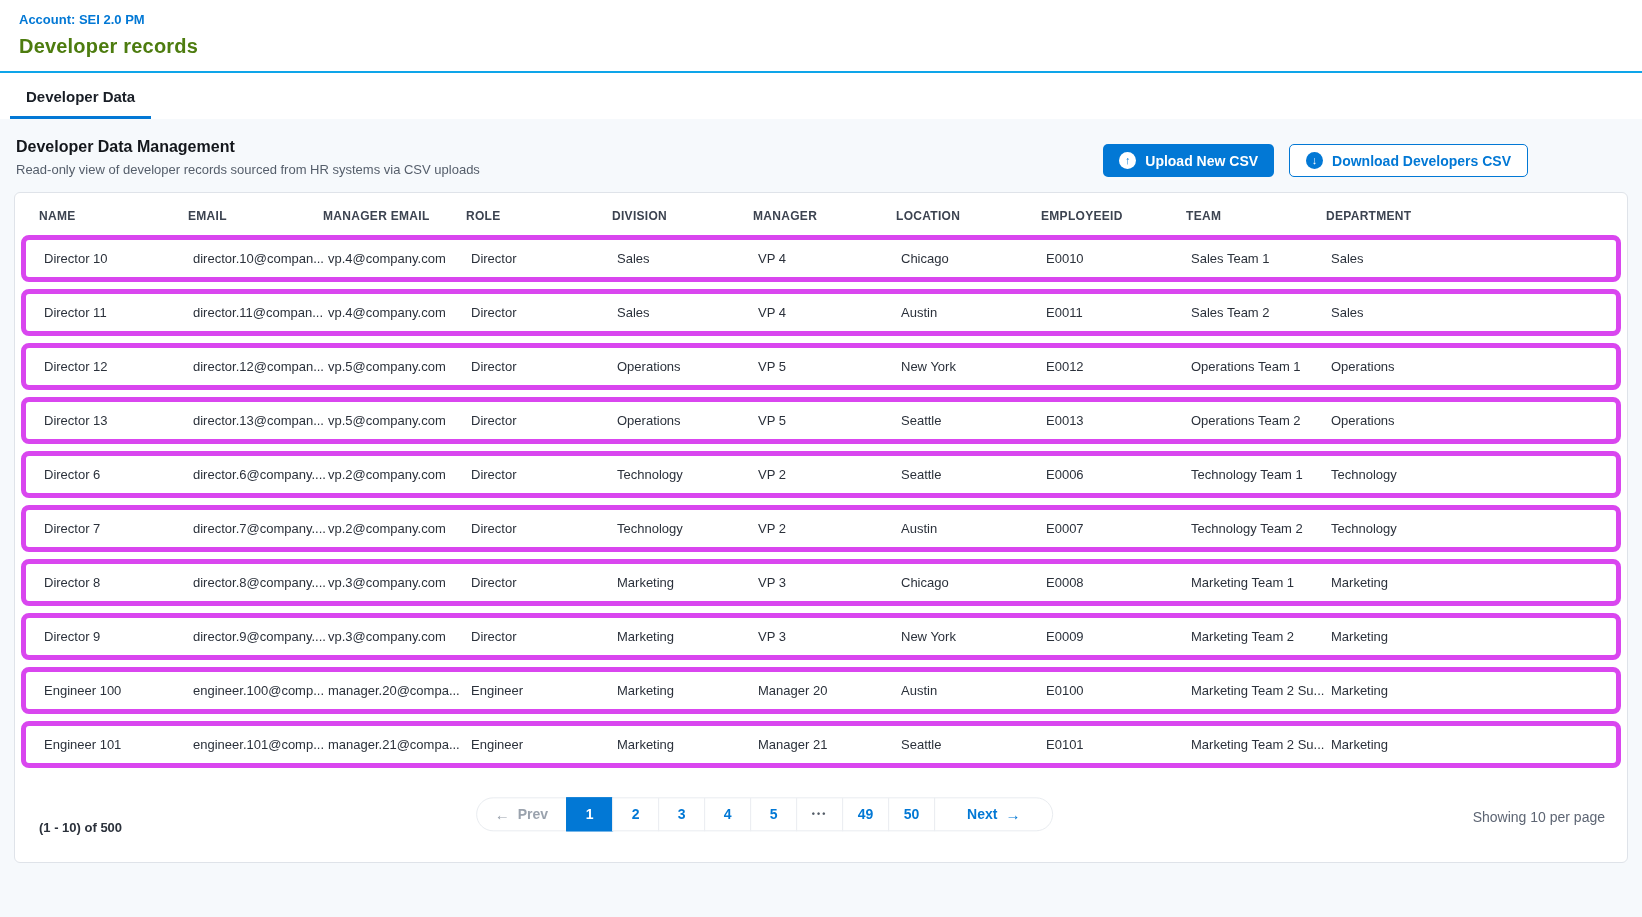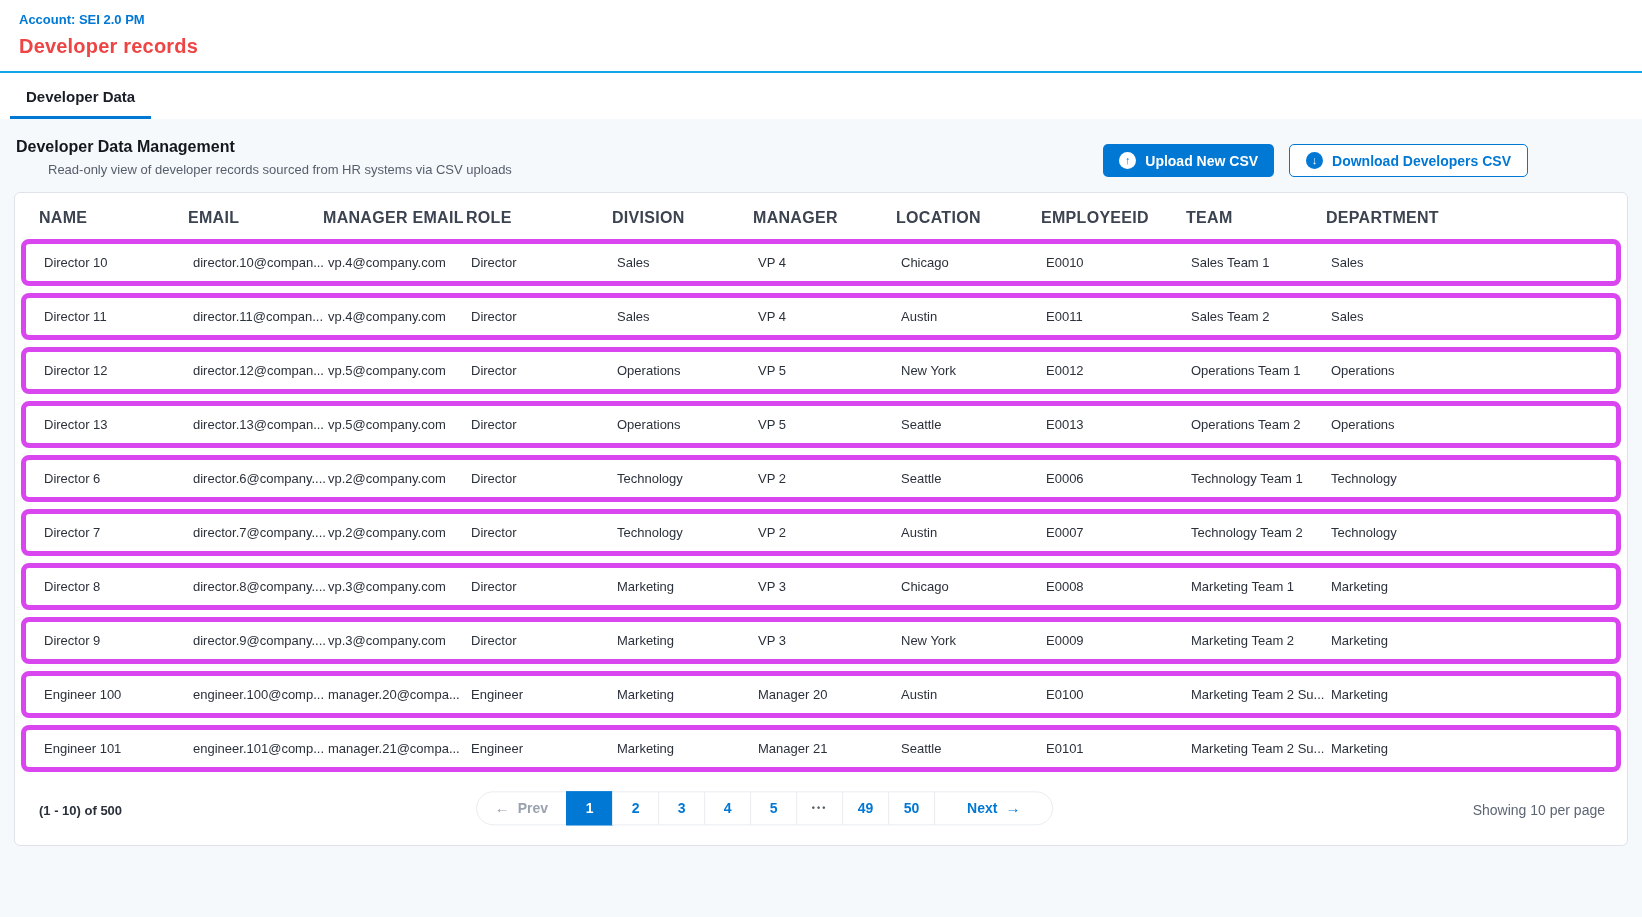--- a/index.html
+++ b/index.html
@@ -8,57 +8,57 @@
     font-family: "Liberation Sans", sans-serif;
     background: #ffffff;
     color: #22272e;
     overflow: hidden;
   }
   .app { display: flex; flex-direction: column; width: 1642px; height: 917px; }
 
   
   .header { background: #fff; padding: 10px 19px 13px; border-bottom: 2px solid #0ea5e9; }
   .account-link { color: #0278d5; font-size: 13px; font-weight: 600; text-decoration: none; cursor: pointer; display: inline-block; }
-  .page-title { margin-top: 7px; font-size: 20px; font-weight: 700; color: #ef4444; letter-spacing: .2px; }
+  .page-title { margin-top: 7px; font-size: 20px; font-weight: 700; color: #4d7c0f; letter-spacing: .2px; }
 
   
   .tabbar { display: flex; background: #fff; padding: 0 10px; }
   .tab { padding: 15px 16px 11px; font-size: 15px; font-weight: 600; color: #272d36; border-bottom: 3px solid transparent; cursor: pointer; }
   .tab.active { font-weight: 700; color: #191e26; border-bottom-color: #0278d5; }
 
   
   .content { flex: 1; background: #f6f9fc; padding: 19px 14px 0; overflow: hidden; }
   .section-head { display: flex; justify-content: space-between; align-items: flex-end; padding-left: 2px; margin-bottom: 15px; }
   .section-title { font-size: 16px; font-weight: 700; color: #14171c; }
-  .section-subtitle { margin-top: 6px; font-size: 13px; color: #555e6b; margin-left: 32px; }
+  .section-subtitle { margin-top: 6px; font-size: 13px; color: #555e6b; }
   .actions { display: flex; gap: 15px; margin-right: 100px; margin-top: 2px; }
   .btn { display: inline-flex; align-items: center; gap: 9px; height: 33px; padding: 0 16px;
          border-radius: 5px; font-size: 14px; font-weight: 700; cursor: pointer; border: none;
          font-family: inherit; white-space: nowrap; }
   .btn.primary { background: #0278d5; color: #fff; }
   .btn.outline { background: #fff; color: #0278d5; border: 1.5px solid #0278d5; }
   .circle-icon { width: 17px; height: 17px; border-radius: 50%; display: inline-flex; align-items: center;
                  justify-content: center; font-size: 11px; font-weight: 700; line-height: 1; flex: none; }
   .circle-icon.white { background: #ffffff; color: #0278d5; }
   .circle-icon.blue { background: #0278d5; color: #ffffff; }
 
   
   .panel { background: #fff; border: 1px solid #dfe3e9; border-radius: 6px; }
   .grid-cols { display: grid; grid-template-columns: 149px 135px 143px 146px 141px 143px 145px 145px 140px 1fr; }
   .thead { padding: 16px 24px 12px; }
-  .th { font-size: 16px; font-weight: 700; color: #3c4350; letter-spacing: .3px; white-space: nowrap; overflow: hidden; }
+  .th { font-size: 12px; font-weight: 700; color: #3c4350; letter-spacing: .3px; white-space: nowrap; overflow: hidden; }
   .rows { display: flex; flex-direction: column; gap: 7px; padding: 0 6px; }
   .rowc { align-items: center; height: 47px; padding: 0 18px; background: #fff;
           border: 5px solid #d946ef; border-radius: 8px; cursor: default; }
   .td { font-size: 13px; color: #2b313b; white-space: nowrap; overflow: hidden; }
 
   
   .tfoot { position: relative; display: flex; align-items: center; justify-content: space-between;
            padding: 30px 22px 27px 24px; }
-  .range { font-size: 13px; font-weight: 600; color: #2b313b; }
+  .range { font-size: 13px; font-weight: 600; color: #2b313b; margin-top: 22px; }
   .perpage { font-size: 14px; color: #5d6573; margin-left: 8px; }
   .pager { position: absolute; left: 46.5%; top: 50%; transform: translate(-50%, -52%); display: flex; }
   .pg { min-width: 47px; height: 34px; display: flex; align-items: center; justify-content: center;
         background: #fff; border: 1px solid #e9ecf0; margin-left: -1px; color: #0278d5;
         font-size: 14px; font-weight: 600; cursor: pointer; gap: 8px; font-family: inherit; }
   .pg.prev { border-radius: 17px 0 0 17px; padding: 0 18px; color: #9aa2ad; margin-left: 0; }
   .pg.next { border-radius: 0 17px 17px 0; padding: 0 32px; }
   .pg.active { background: #0278d5; border-color: #0278d5; color: #fff; }
   .pg.dots { color: #525b66; font-size: 9px; letter-spacing: 2px; cursor: default; }
   .arrow { font-size: 15px; line-height: 1; }

